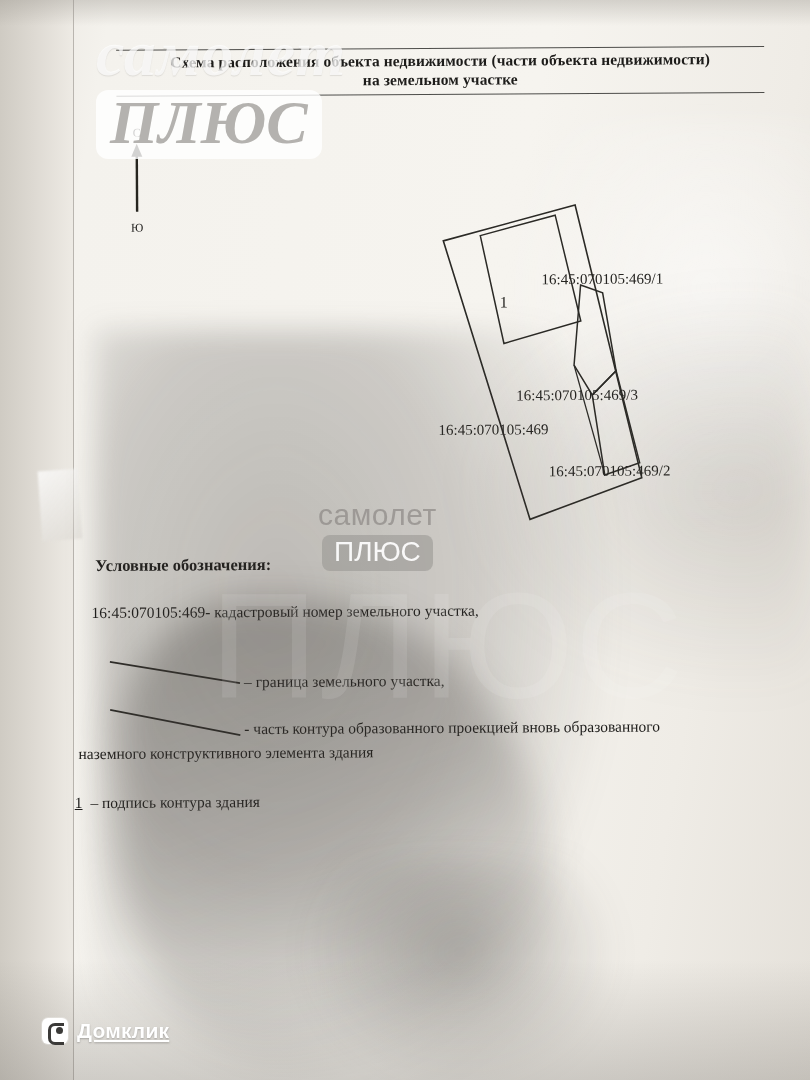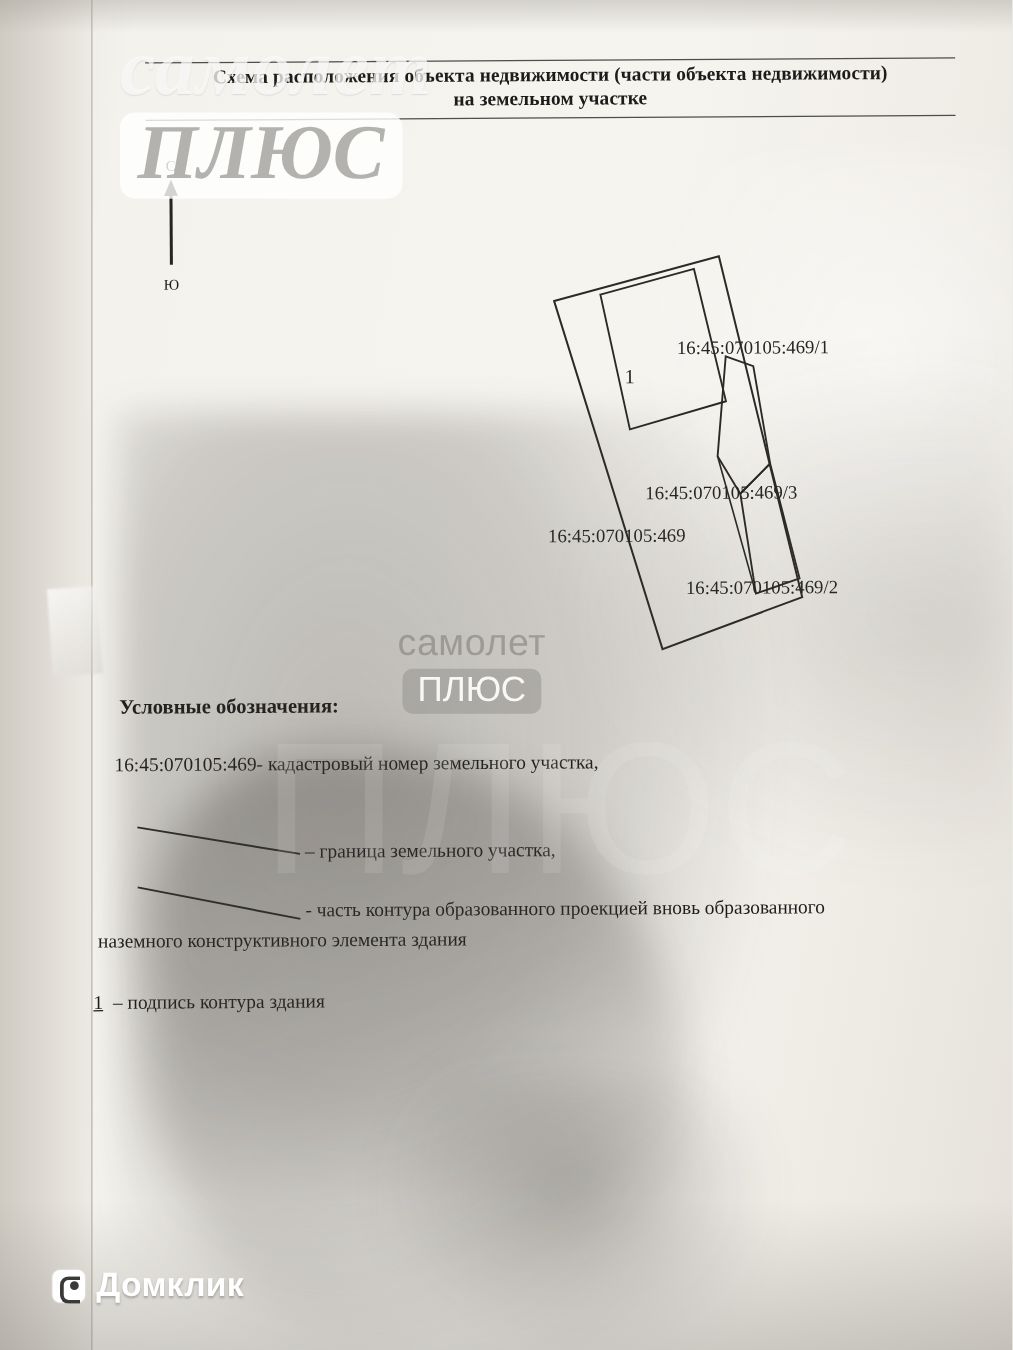--- a/index.html
+++ b/index.html
@@ -283,25 +283,26 @@
   .brand .mark::after {
     content: "";
     position: absolute;
     right: 5px; top: 9px;
     width: 7px; height: 7px;
     background: #3b3a38;
     border-radius: 50%;
   }
   .brand .bname {
     font-family: "Liberation Sans", sans-serif;
-    font-size: 27px;
+    font-size: 21px;
     font-weight: bold;
     color: #ffffff;
     letter-spacing: .2px;
     text-shadow: 0 1px 2px rgba(0,0,0,0.25);
+    text-decoration: underline;
   }
 </style>
 </head>
 <body>
 
 <div id="page-photo">
   <div class="paper-base"></div>
   <div class="binding"></div>
   <div class="binding-line"></div>
   <div class="fold-left"></div>

